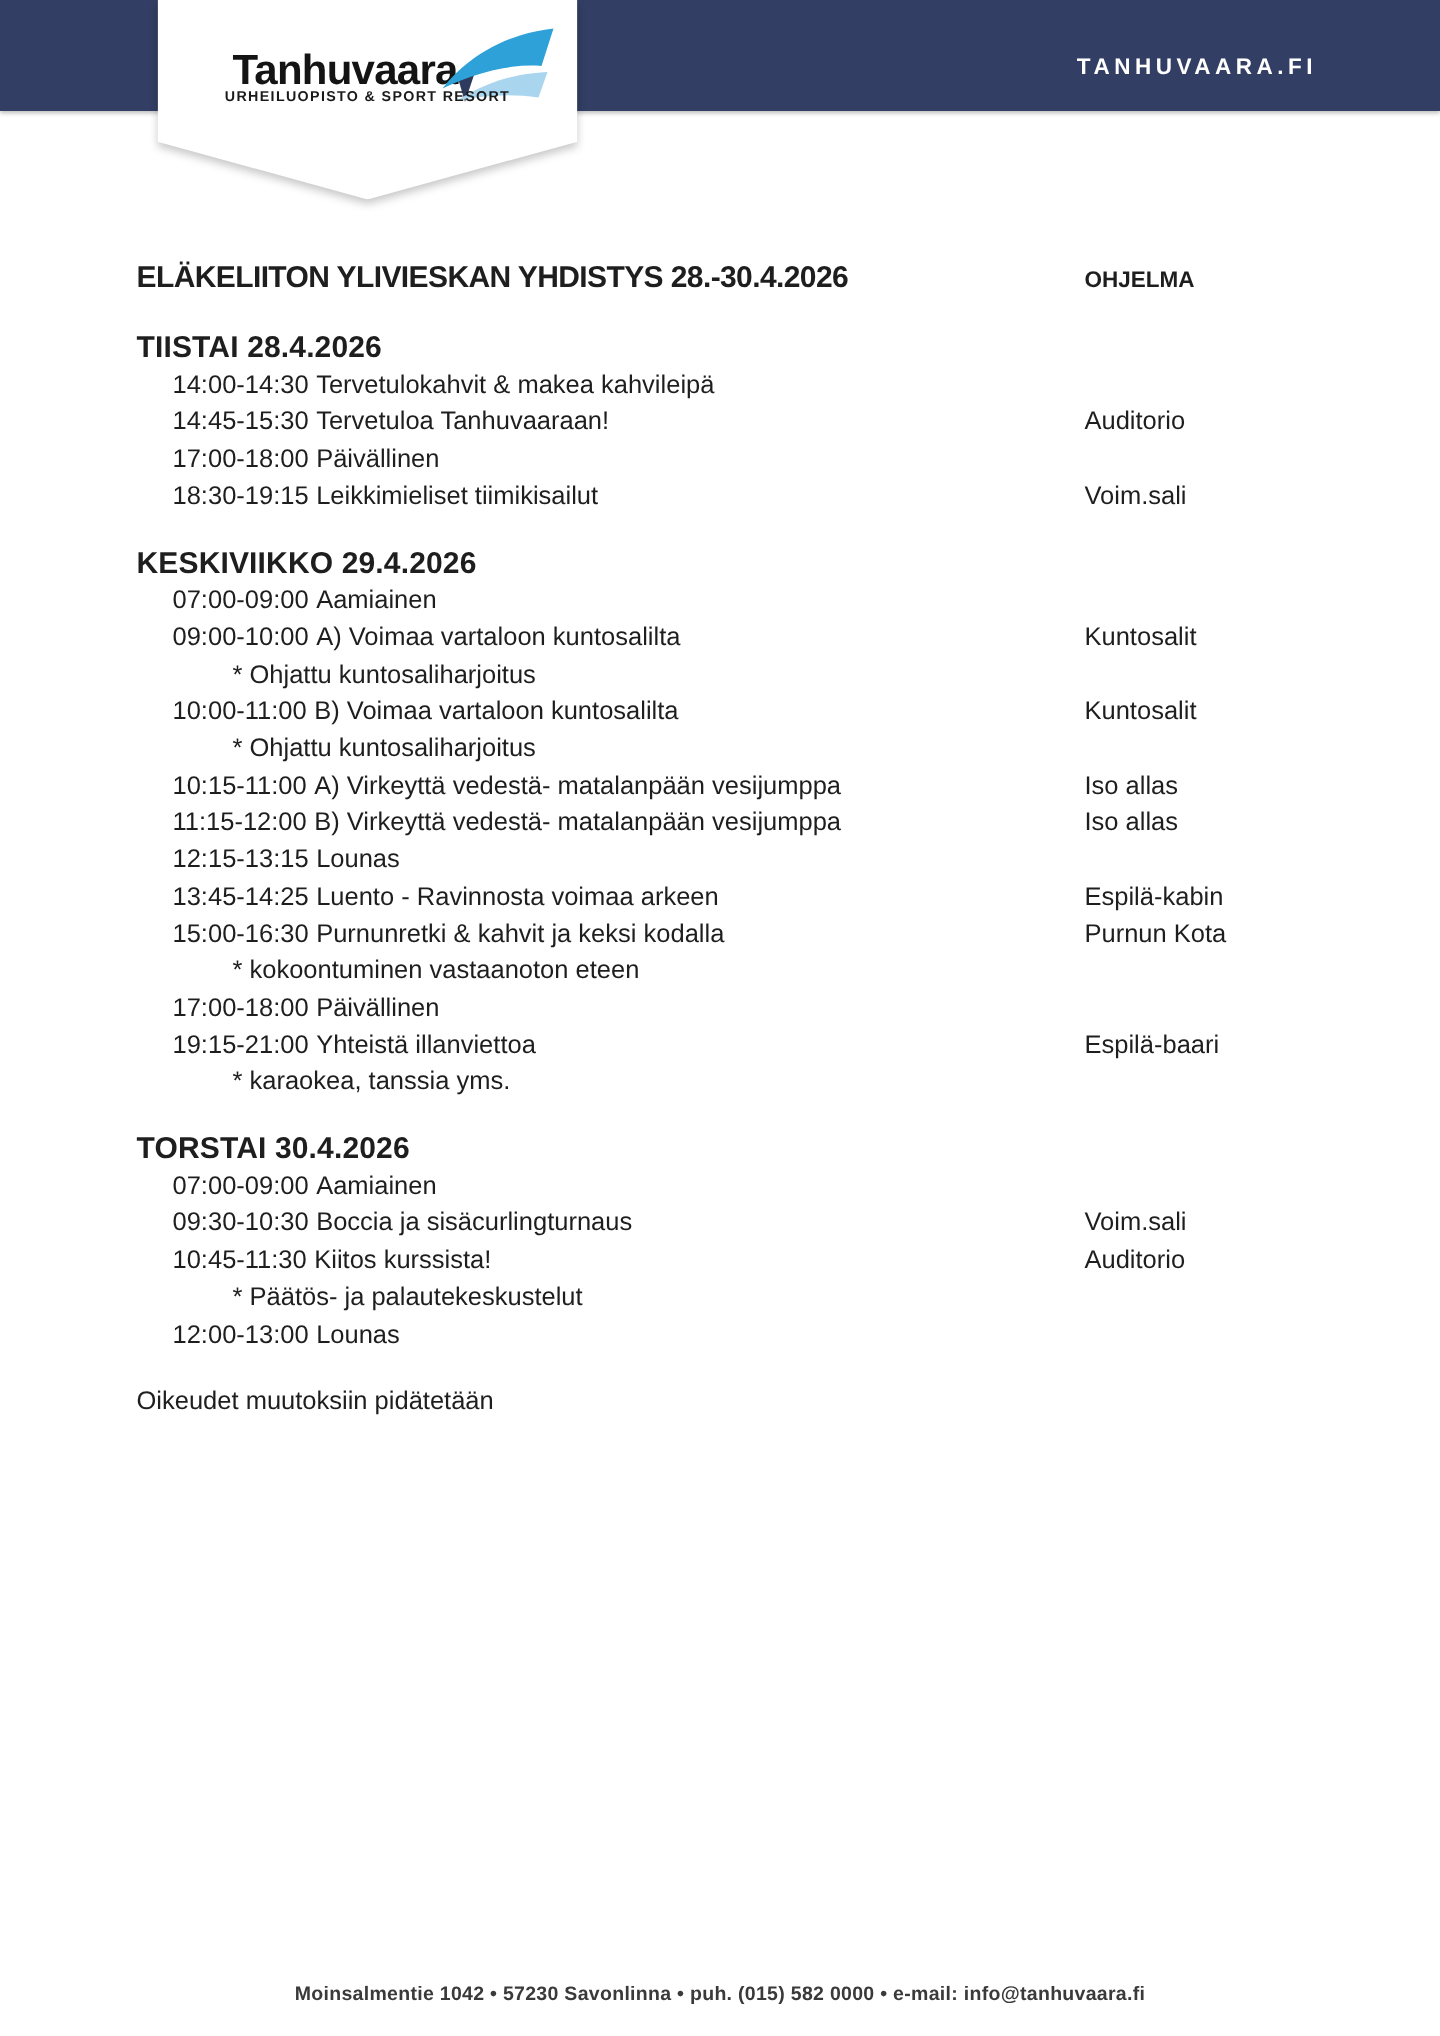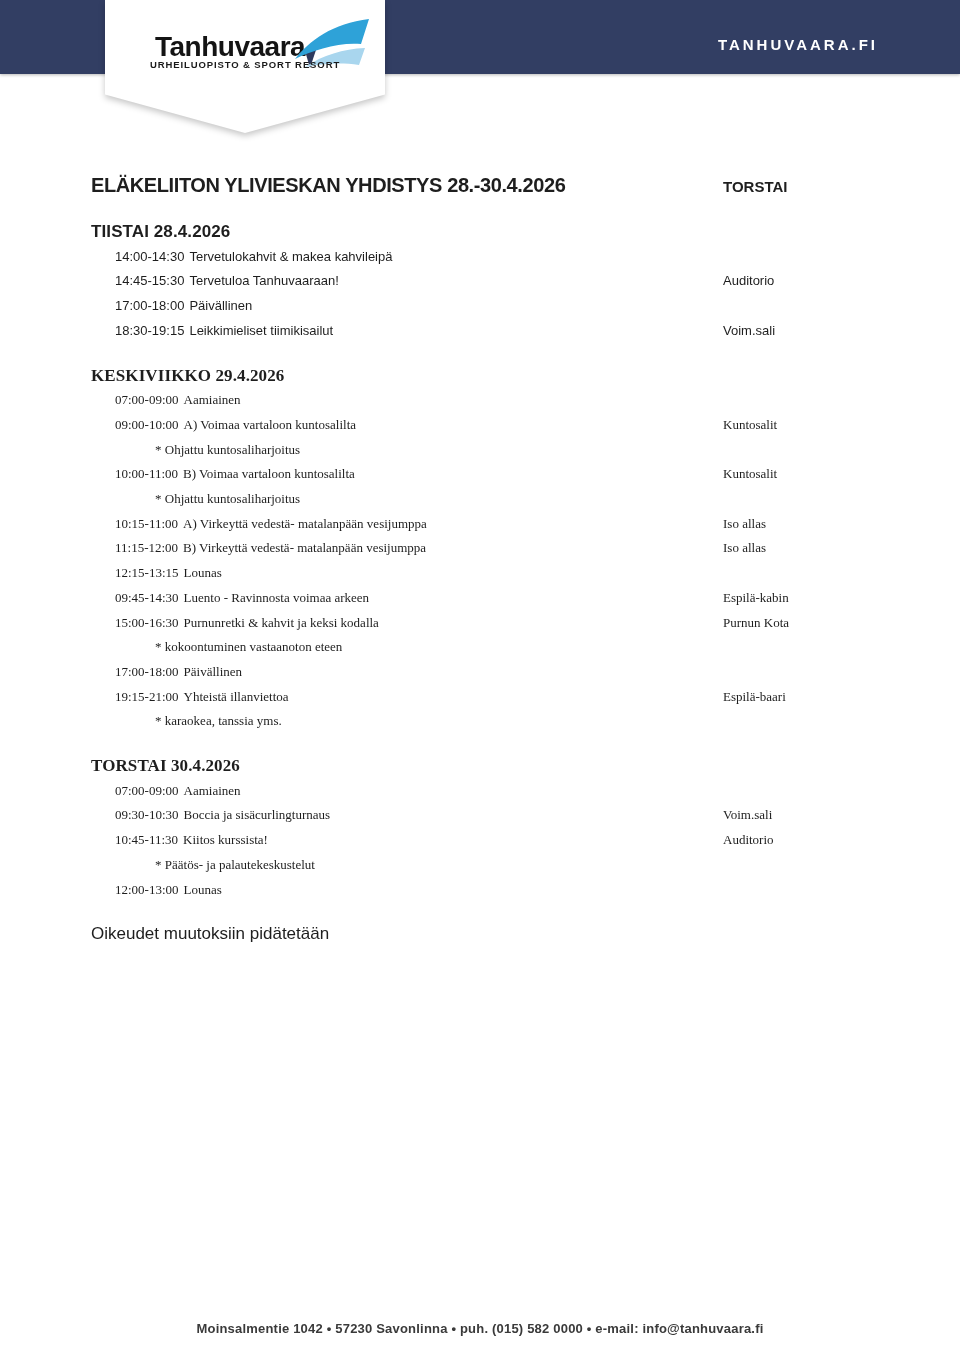--- a/index.html
+++ b/index.html
@@ -46,25 +46,25 @@
   
   .doc-title {
     position:absolute; left:91px; top:172px; line-height:26px;
     font-size:20px; font-weight:bold; letter-spacing:-0.4px; white-space:nowrap;text-align:right;
   }
   .program-label {
     position:absolute; left:723px; top:177px; line-height:20px;
     font-size:15px; font-weight:bold;
   }
   .program { position:absolute; left:91px; top:220px; right:0; }
-  .day + .day { margin-top:20px;font-family:Liberation Serif, serif; }
+  .day + .day { margin-top:20px; }
   .day-heading {
-    font-size:17px; font-weight:bold; line-height:24.7px; letter-spacing:0.1px;
-  }
-  .row { position:relative; line-height:24.7px; font-size:13px; padding-left:24px; }
+    font-size:20px; font-weight:bold; line-height:24.7px; letter-spacing:0.1px;
+  }
+  .row { position:relative; line-height:24.7px; font-size:17px; padding-left:24px; }
   .row .time { margin-right:5px; }
   .row.note { padding-left:64px; }
   .loc { position:absolute; left:632px; top:0; }
   .disclaimer { margin-top:20px; font-size:17px; line-height:24.7px; }
 
   
   .footer {
     position:absolute; left:0; top:1320px; width:100%; text-align:center;
     font-size:13px; font-weight:bold; color:#3a3a3a; letter-spacing:0.2px;
     line-height:18px;
@@ -85,21 +85,21 @@
       <svg class="logo-flag" viewBox="0 0 80 54" aria-hidden="true">
         <path d="M12 34 L24 30 L17 51 Z" fill="#2e3a5e"></path>
         <path d="M12 50 C 30 38 50 32 72 31 L 66 48 C 46 45 28 47 12 50 Z" fill="#a9d6ee"></path>
         <path d="M2 42 C 16 24 40 6 76 2 L 68 27 C 46 25 20 33 2 42 Z" fill="#2ea2d8"></path>
       </svg>
       <div class="logo-tagline">URHEILUOPISTO &amp; SPORT RESORT</div>
     </div>
   </div>
 
   <div class="doc-title">ELÄKELIITON YLIVIESKAN YHDISTYS 28.-30.4.2026</div>
-  <div class="program-label">TORSTAI</div>
+  <div class="program-label">OHJELMA</div>
 
   <div class="program">
 
   <section class="day">
     <div class="day-heading">TIISTAI 28.4.2026</div>
     <div>
   <div class="row">
     <span class="time">14:00-14:30</span><span>Tervetulokahvit &amp; makea kahvileipä</span>
     
   </div>
@@ -158,21 +158,21 @@
     <span class="time">11:15-12:00</span><span>B) Virkeyttä vedestä- matalanpään vesijumppa</span>
     <span class="loc">Iso allas</span>
   </div>
 
   <div class="row">
     <span class="time">12:15-13:15</span><span>Lounas</span>
     
   </div>
 
   <div class="row">
-    <span class="time">09:45-14:30</span><span>Luento - Ravinnosta voimaa arkeen</span>
+    <span class="time">13:45-14:25</span><span>Luento - Ravinnosta voimaa arkeen</span>
     <span class="loc">Espilä-kabin</span>
   </div>
 
   <div class="row">
     <span class="time">15:00-16:30</span><span>Purnunretki &amp; kahvit ja keksi kodalla</span>
     <span class="loc">Purnun Kota</span>
   </div>
 
   <div class="row note">
     <span>* kokoontuminen vastaanoton eteen</span>

